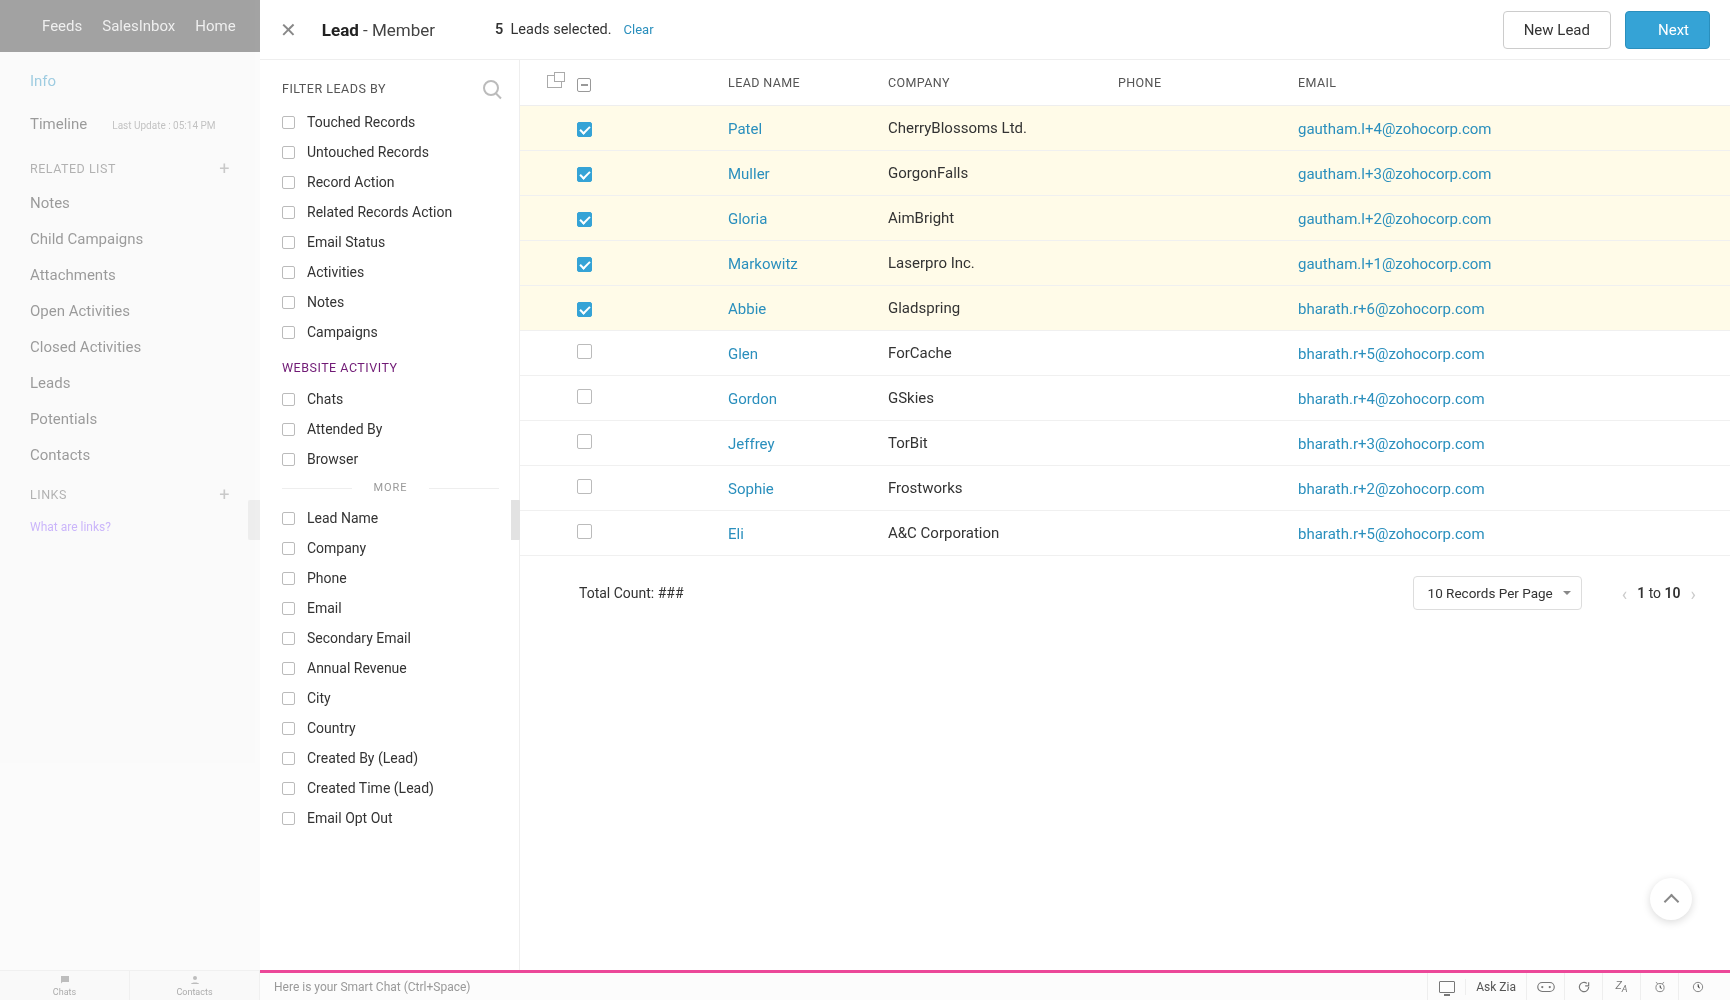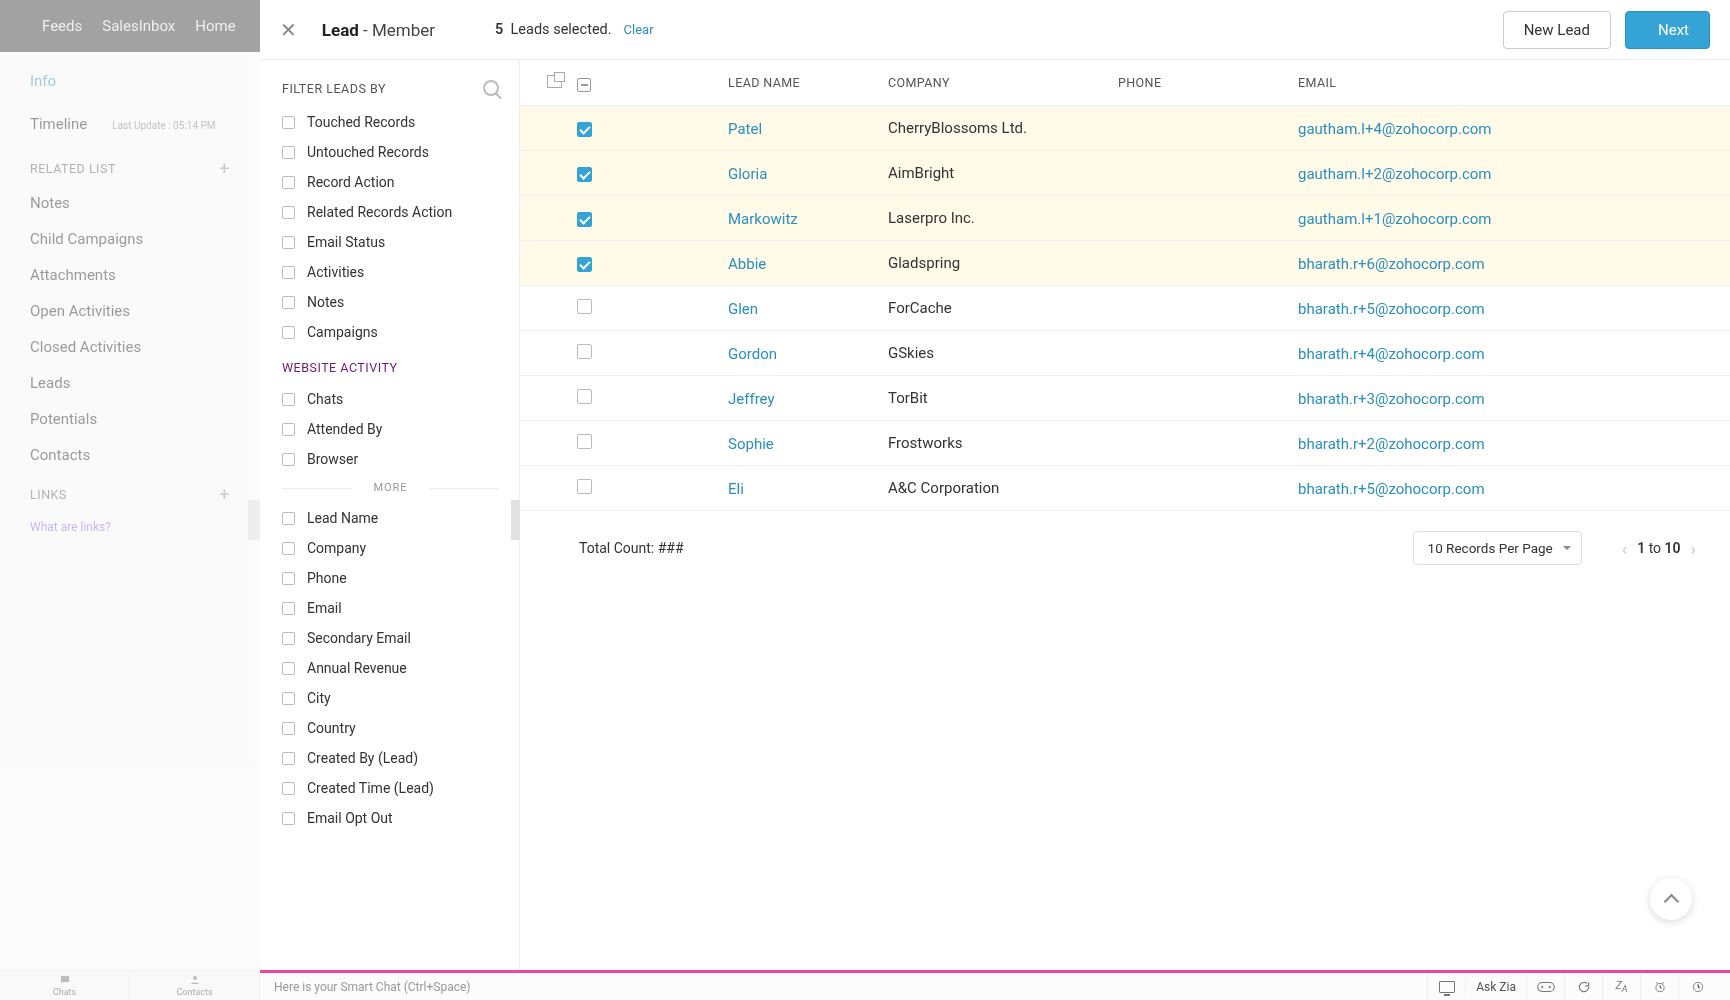--- a/index.html
+++ b/index.html
@@ -280,20 +280,28 @@
         <div class="tool-cell"></div>
         <div class="cb-cell"><span class="row-cb checked"></span></div>
         <div class="col-name"><span class="link">Patel</span></div>
         <div class="col-company">CherryBlossoms Ltd.</div>
         <div class="col-phone"></div>
         <div class="col-email"><span class="link">gautham.l+4@zohocorp.com</span></div>
       </div>
       <div class="row sel">
         <div class="tool-cell"></div>
         <div class="cb-cell"><span class="row-cb checked"></span></div>
+        <div class="col-name"><span class="link">Muller</span></div>
+        <div class="col-company">GorgonFalls</div>
+        <div class="col-phone"></div>
+        <div class="col-email"><span class="link">gautham.l+3@zohocorp.com</span></div>
+      </div>
+      <div class="row sel">
+        <div class="tool-cell"></div>
+        <div class="cb-cell"><span class="row-cb checked"></span></div>
         <div class="col-name"><span class="link">Gloria</span></div>
         <div class="col-company">AimBright</div>
         <div class="col-phone"></div>
         <div class="col-email"><span class="link">gautham.l+2@zohocorp.com</span></div>
       </div>
       <div class="row sel">
         <div class="tool-cell"></div>
         <div class="cb-cell"><span class="row-cb checked"></span></div>
         <div class="col-name"><span class="link">Markowitz</span></div>
         <div class="col-company">Laserpro Inc.</div>

